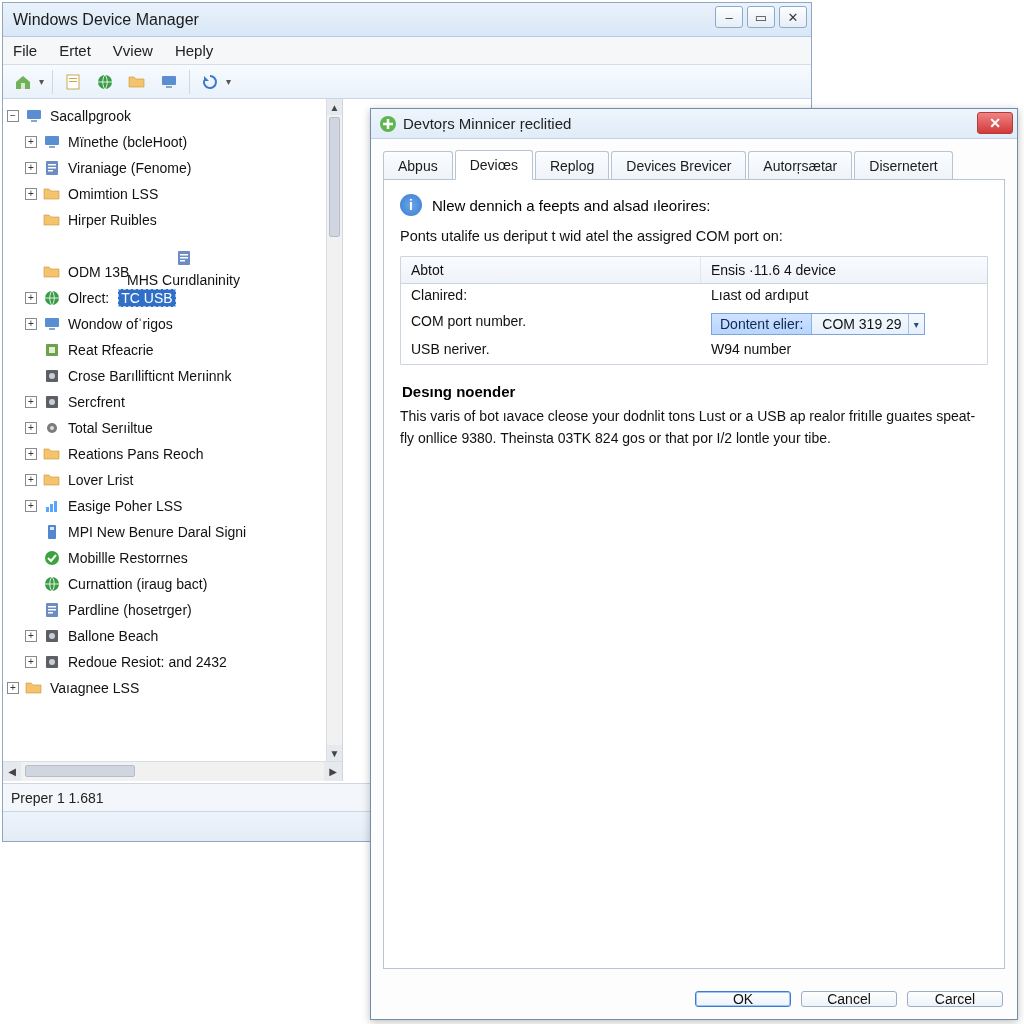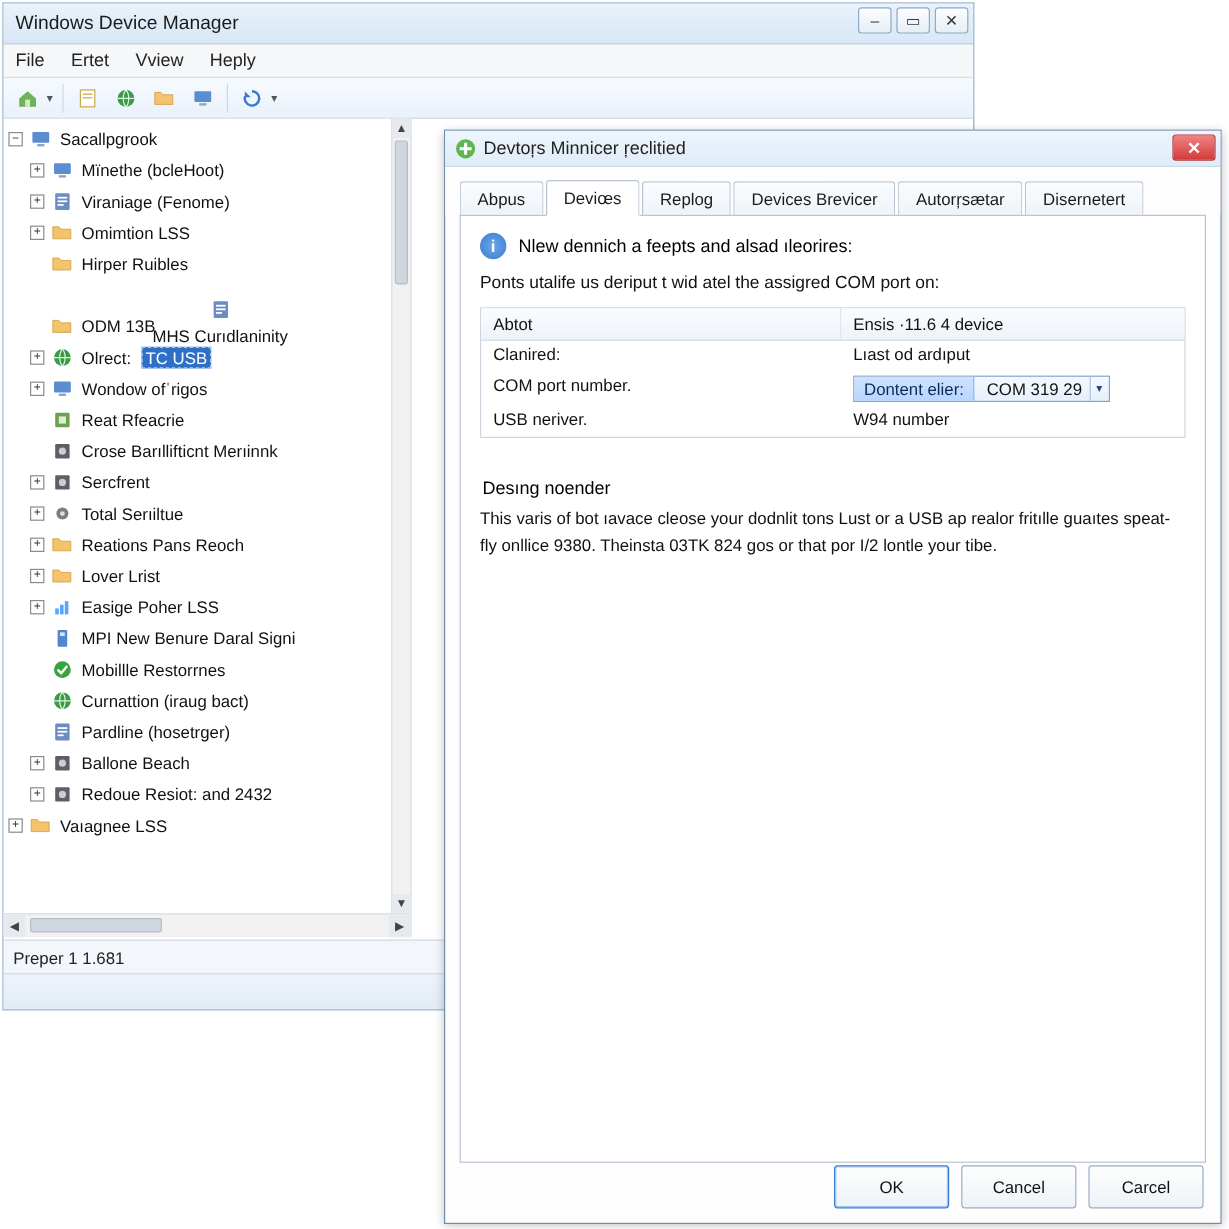--- a/index.html
+++ b/index.html
@@ -299,38 +299,38 @@
   }
   .combo .c2 {
     padding: 0 6px 0 10px; color:#111; height:100%; display:flex; align-items:center;
   }
   .combo .caret {
     width:16px; height:100%; display:flex;align-items:center;justify-content:center;
     border-left:1px solid #a7c1e3; color:#2a4d7c; font-size:10px;
   }
 
   .section-title {
-    font-weight: 400;
-    margin: 34px 0 6px 2px;
+    font-weight: 700;
+    margin: 18px 0 6px 2px;
     font-size: 15px;
   }
   .desc-text {
     font-size: 14px;
     color:#111;
     line-height: 1.55;
   }
 
   .popup-buttons {
     position:absolute;
     right: 14px; bottom: 12px;
     display:flex; gap: 10px;
   }
   .btn {
     min-width: 96px;
-    height: 36px;
+    height: 16px;
     border: 1px solid #9aaec5;
     border-radius: 3px;
     background: linear-gradient(#fdfefe,#eef3f8);
     display:flex; align-items:center; justify-content:center;
     font-size: 14px; color:#111;
     padding: 0 18px;
   }
   .btn.default {
     border-color: #3b7bd1;
     box-shadow: 0 0 0 1px #9ec5f5 inset;

